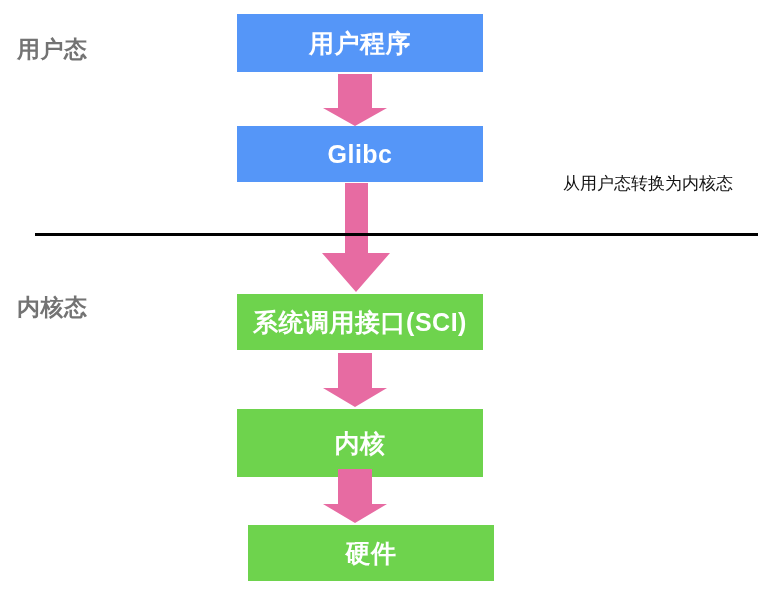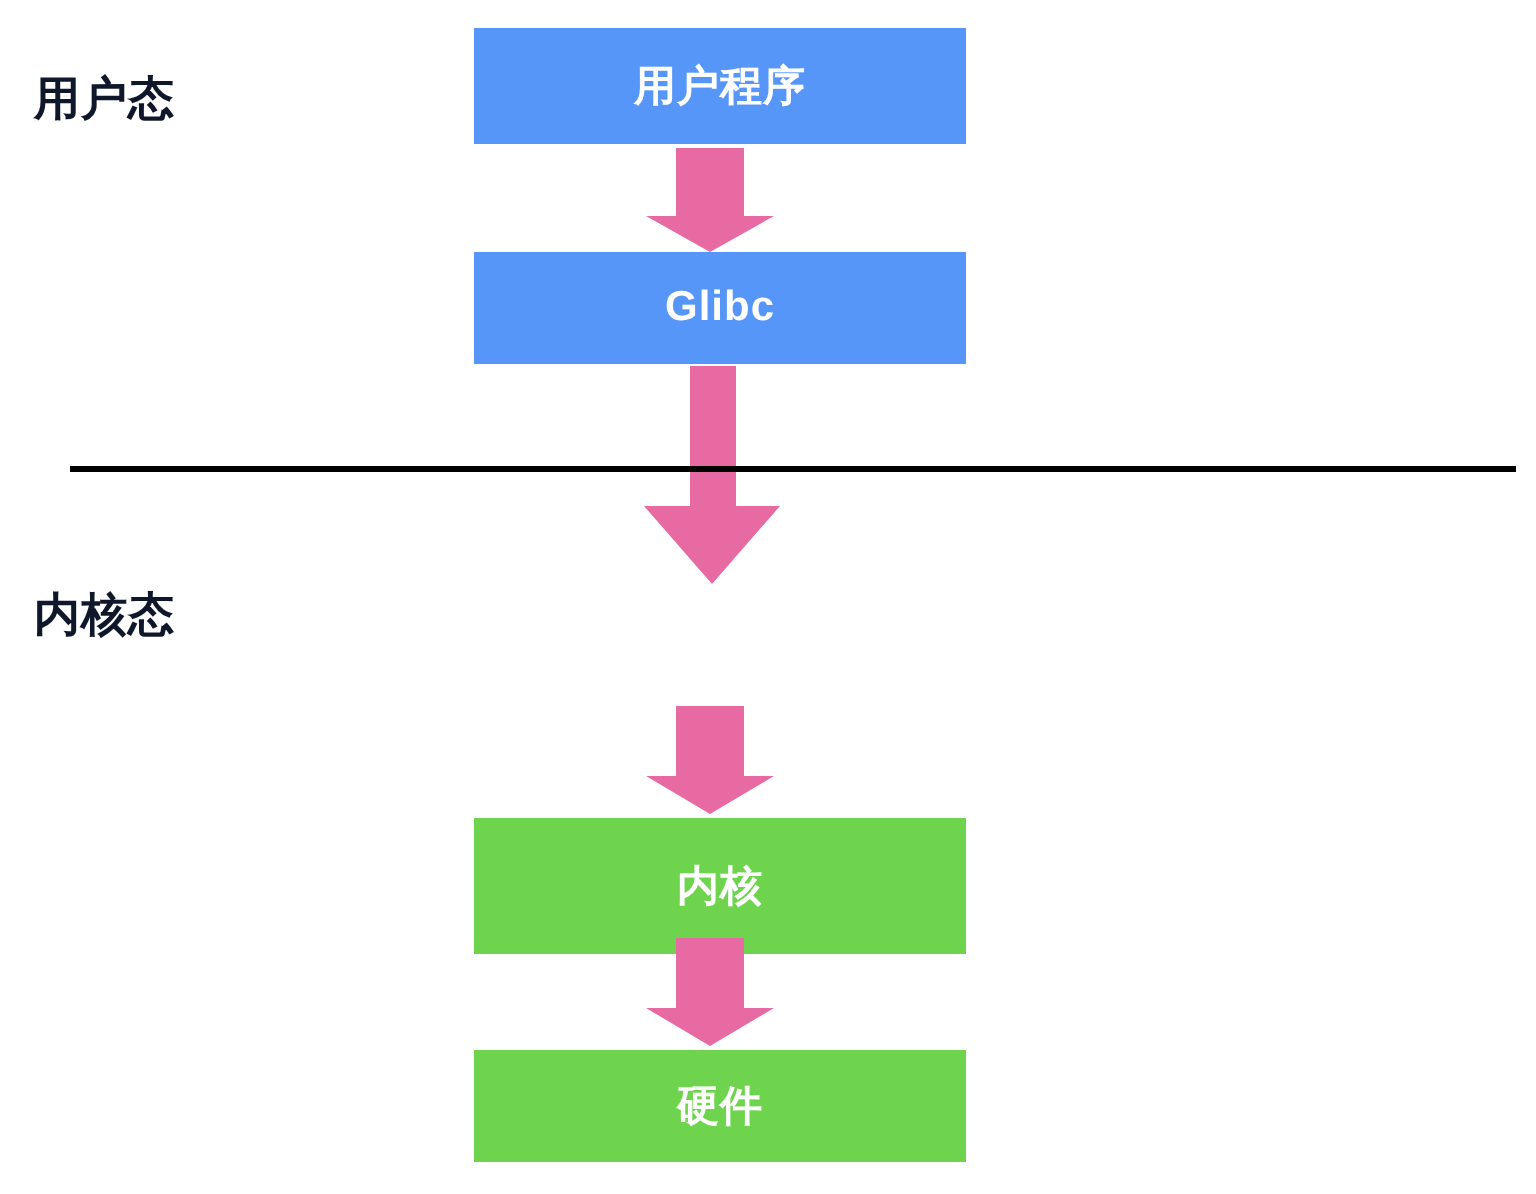--- a/index.html
+++ b/index.html
@@ -17,51 +17,51 @@
     background: #ffffff;
     overflow: hidden;
   }
 
   
   .mode-label {
     position: absolute;
     left: 17px;
     font-size: 23px;
     font-weight: bold;
-    color: #0f172a;
+    color: #737373;
     letter-spacing: 0.5px;
     white-space: nowrap;
     line-height: 1;
   }
   #label-user  { top: 38px; }
   #label-kernel{ top: 296px; }
 
   
   .box {
     position: absolute;
     left: 237px;
     width: 246px;
     display: flex;
     align-items: center;
     justify-content: center;
     color: #ffffff;
-    font-size: 21px;
+    font-size: 25px;
     font-weight: bold;
     letter-spacing: 0.5px;
     white-space: nowrap;
     box-sizing: border-box;
   }
   .box.blue  { background: #5596f8; }
   .box.green { background: #6ed34d; }
 
   #box-user-program { top: 14px;  height: 58px; }
   #box-glibc        { top: 126px; height: 56px; }
   #box-sci          { top: 294px; height: 56px; }
   #box-kernel       { top: 409px; height: 68px; }
-  #box-hardware     { top: 525px; height: 56px; }
+  #box-hardware     { top: 525px; height: 56px; margin-left: 11px; }
 
   
   .arrow {
     position: absolute;
     left: 0;
     top: 0;
   }
 
   
   #divider {
@@ -93,20 +93,21 @@
 <div id="canvas">
 
   <div id="label-user" class="mode-label">用户态</div>
 
   <div id="label-kernel" class="mode-label">内核态</div>
 
   <div id="box-user-program" class="box blue">用户程序</div>
 
   <div id="box-glibc" class="box blue">Glibc</div>
 
+  <div id="box-sci" class="box green">系统调用接口(SCI)</div>
 
   <div id="box-kernel" class="box green">内核</div>
 
   <div id="box-hardware" class="box green">硬件</div>
 
   <svg class="arrow" width="768" height="597" viewBox="0 0 768 597">
     <polygon points="338,74 372,74 372,108 387,108 355,126 323,108 338,108" fill="#e76ba2"></polygon>
   </svg>
 
   <svg class="arrow" width="768" height="597" viewBox="0 0 768 597">
@@ -117,15 +118,16 @@
     <polygon points="338,353 372,353 372,388 387,388 355,407 323,388 338,388" fill="#e76ba2"></polygon>
   </svg>
 
   <svg class="arrow" width="768" height="597" viewBox="0 0 768 597">
     <polygon points="338,469 372,469 372,504 387,504 355,523 323,504 338,504" fill="#e76ba2"></polygon>
   </svg>
 
   <div id="divider"></div>
 
   <div id="annotation">
+    <span class="ann-line">从用户态转换为内核态</span>
   </div>
 
 </div>
 
 </body></html>

